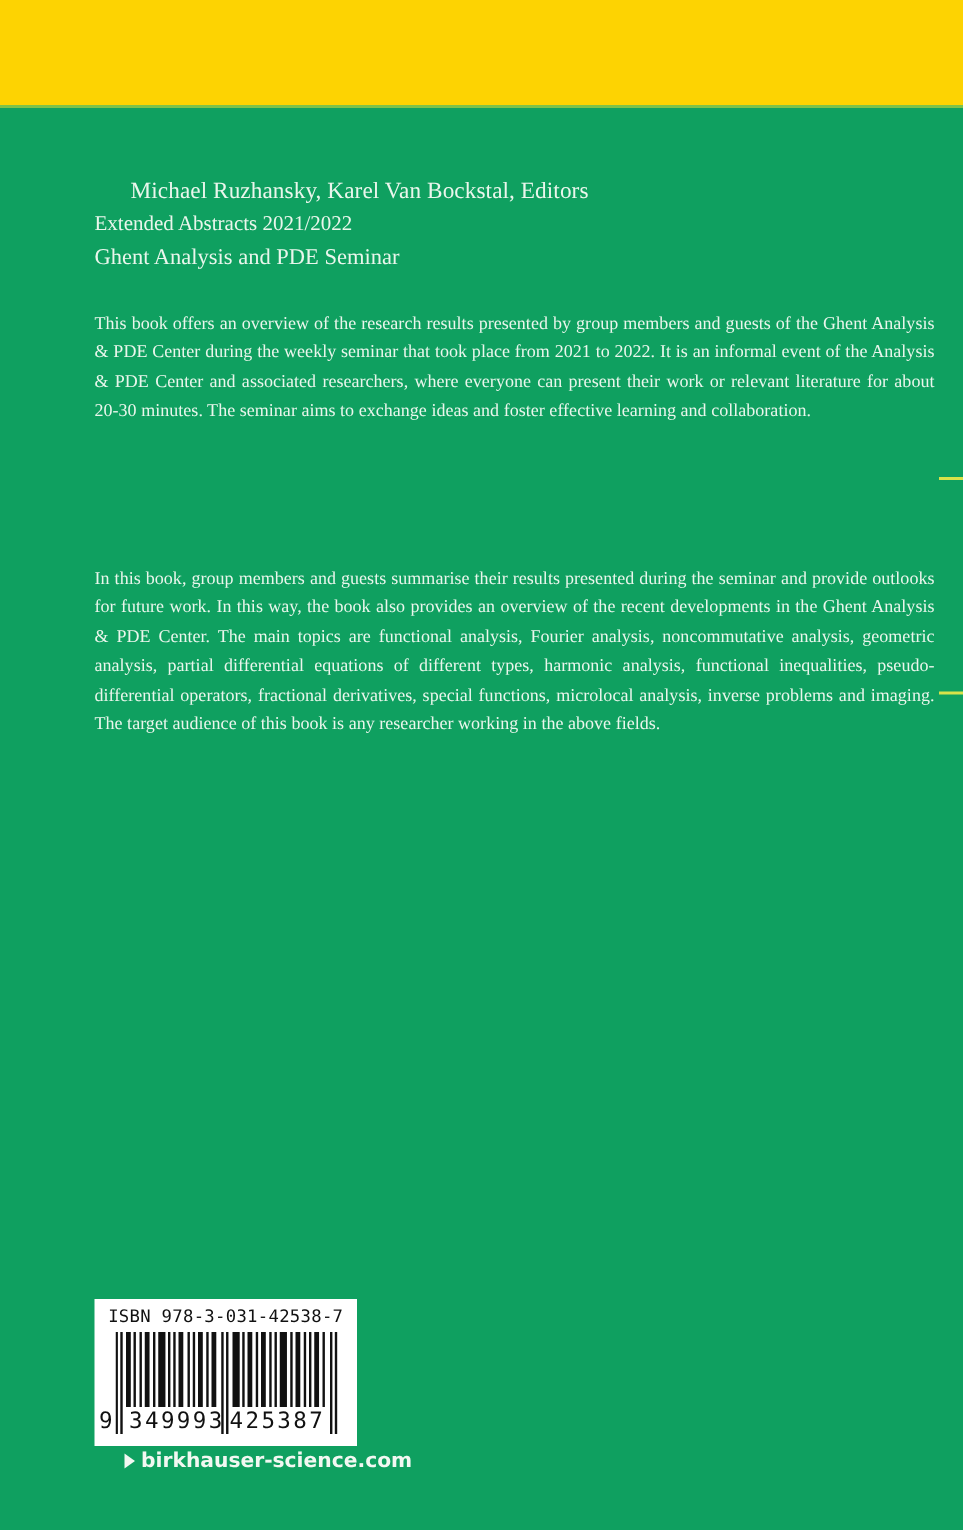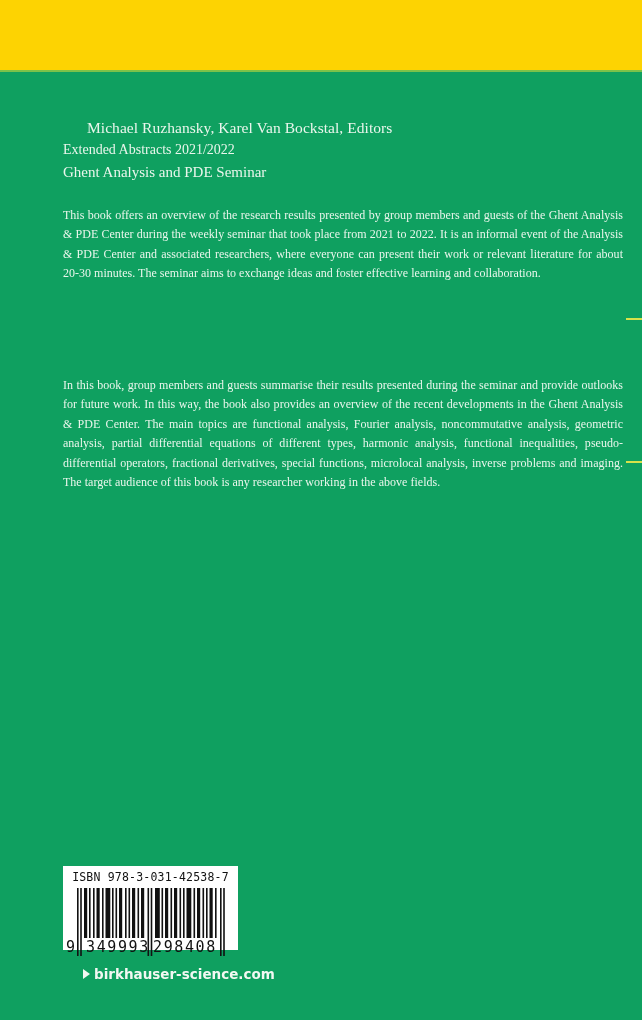--- a/index.html
+++ b/index.html
@@ -70,21 +70,21 @@
       background: #d7e24a;
     }
     .tick1 { top: 318px; }
     .tick2 { top: 461px; }
 
     .barcode-box {
       position: absolute;
       left: 63px;
       top: 866px;
       width: 175px;
-      height: 84px;
+      height: 98px;
       background: #ffffff;
     }
     .isbn-text {
       position: absolute;
       left: 0; right: 0;
       top: 4px;
       text-align: center;
       font-family: "DejaVu Sans Mono", "Liberation Mono", monospace;
       font-size: 11.5px;
       color: #111;
@@ -190,20 +190,20 @@
       <rect x="132.5" y="0" width="3.2" height="50"></rect>
       <rect x="138" y="0" width="1.6" height="50"></rect>
 
       <rect x="143" y="0" width="1.6" height="68"></rect>
       <rect x="146.2" y="0" width="1.6" height="68"></rect>
     </g>
   </svg>
   <div class="bar-digits">
     <span class="digit-lead">9</span>
     <span class="digit-g1">349993</span>
-    <span class="digit-g2">298408</span>
+    <span class="digit-g2">425387</span>
   </div>
 </div>
 
 <a class="site-link">
   <span class="arrow-icon"></span>
   <span>birkhauser-science.com</span>
 </a>
 
 </body></html>

